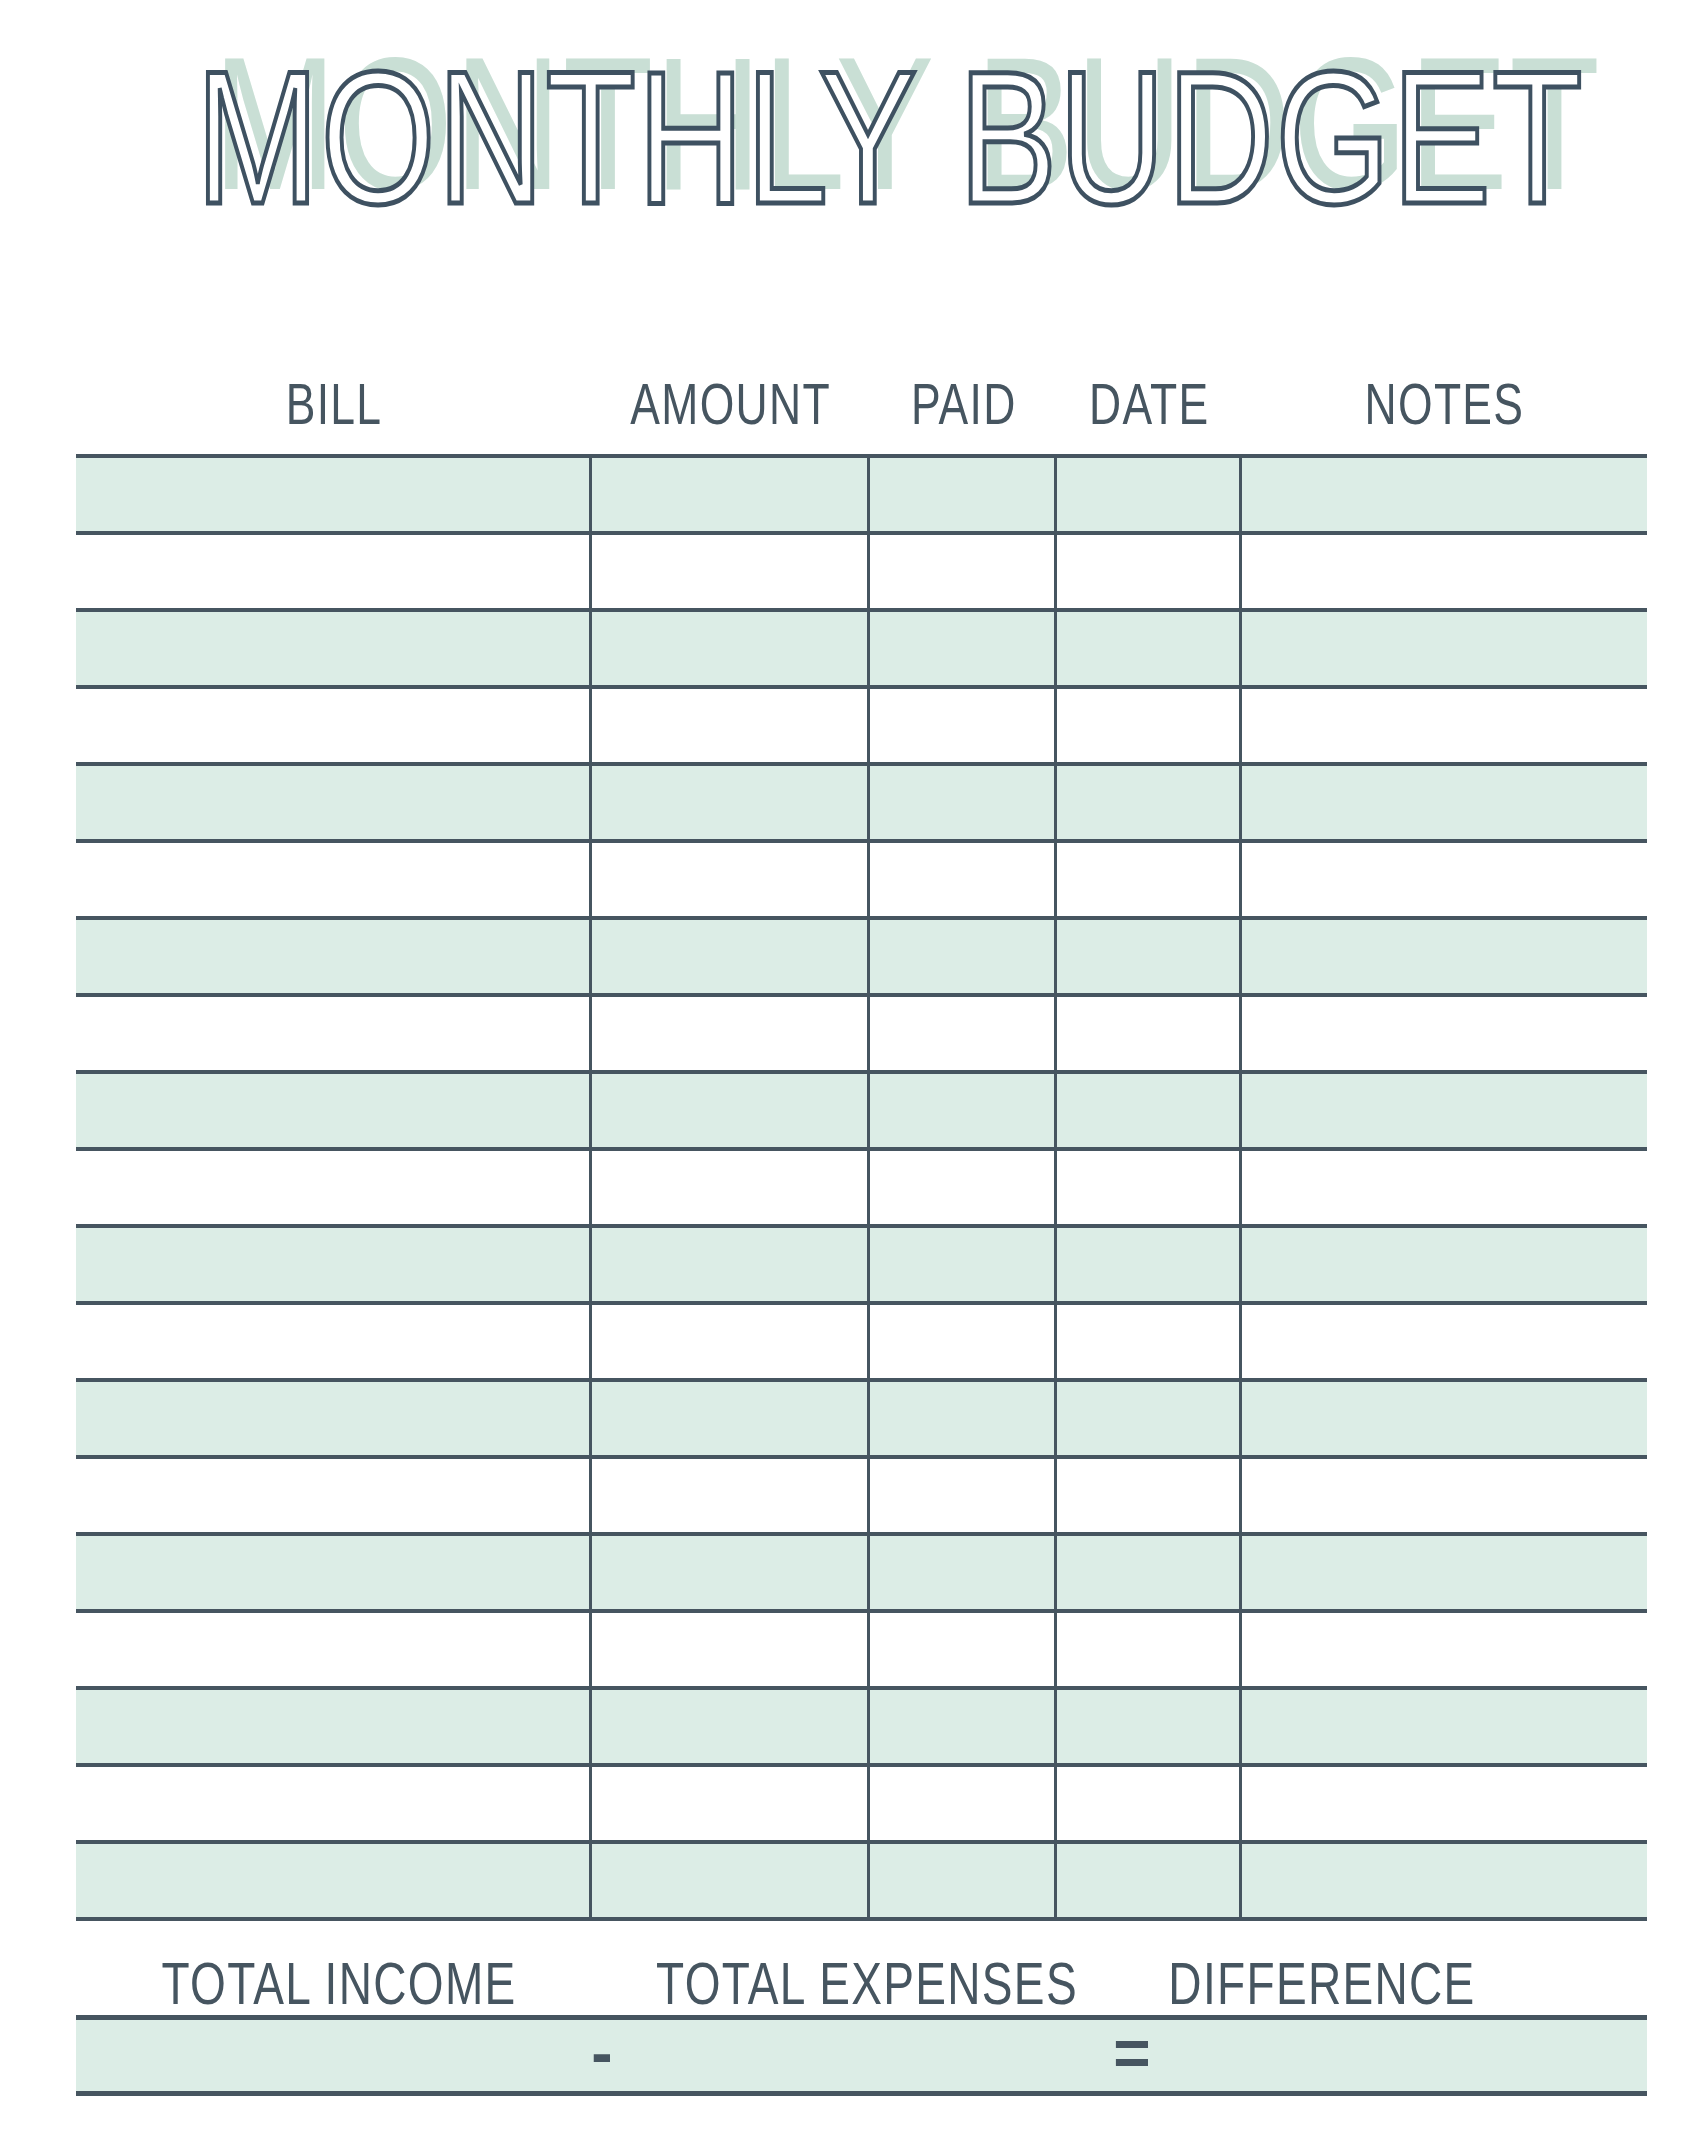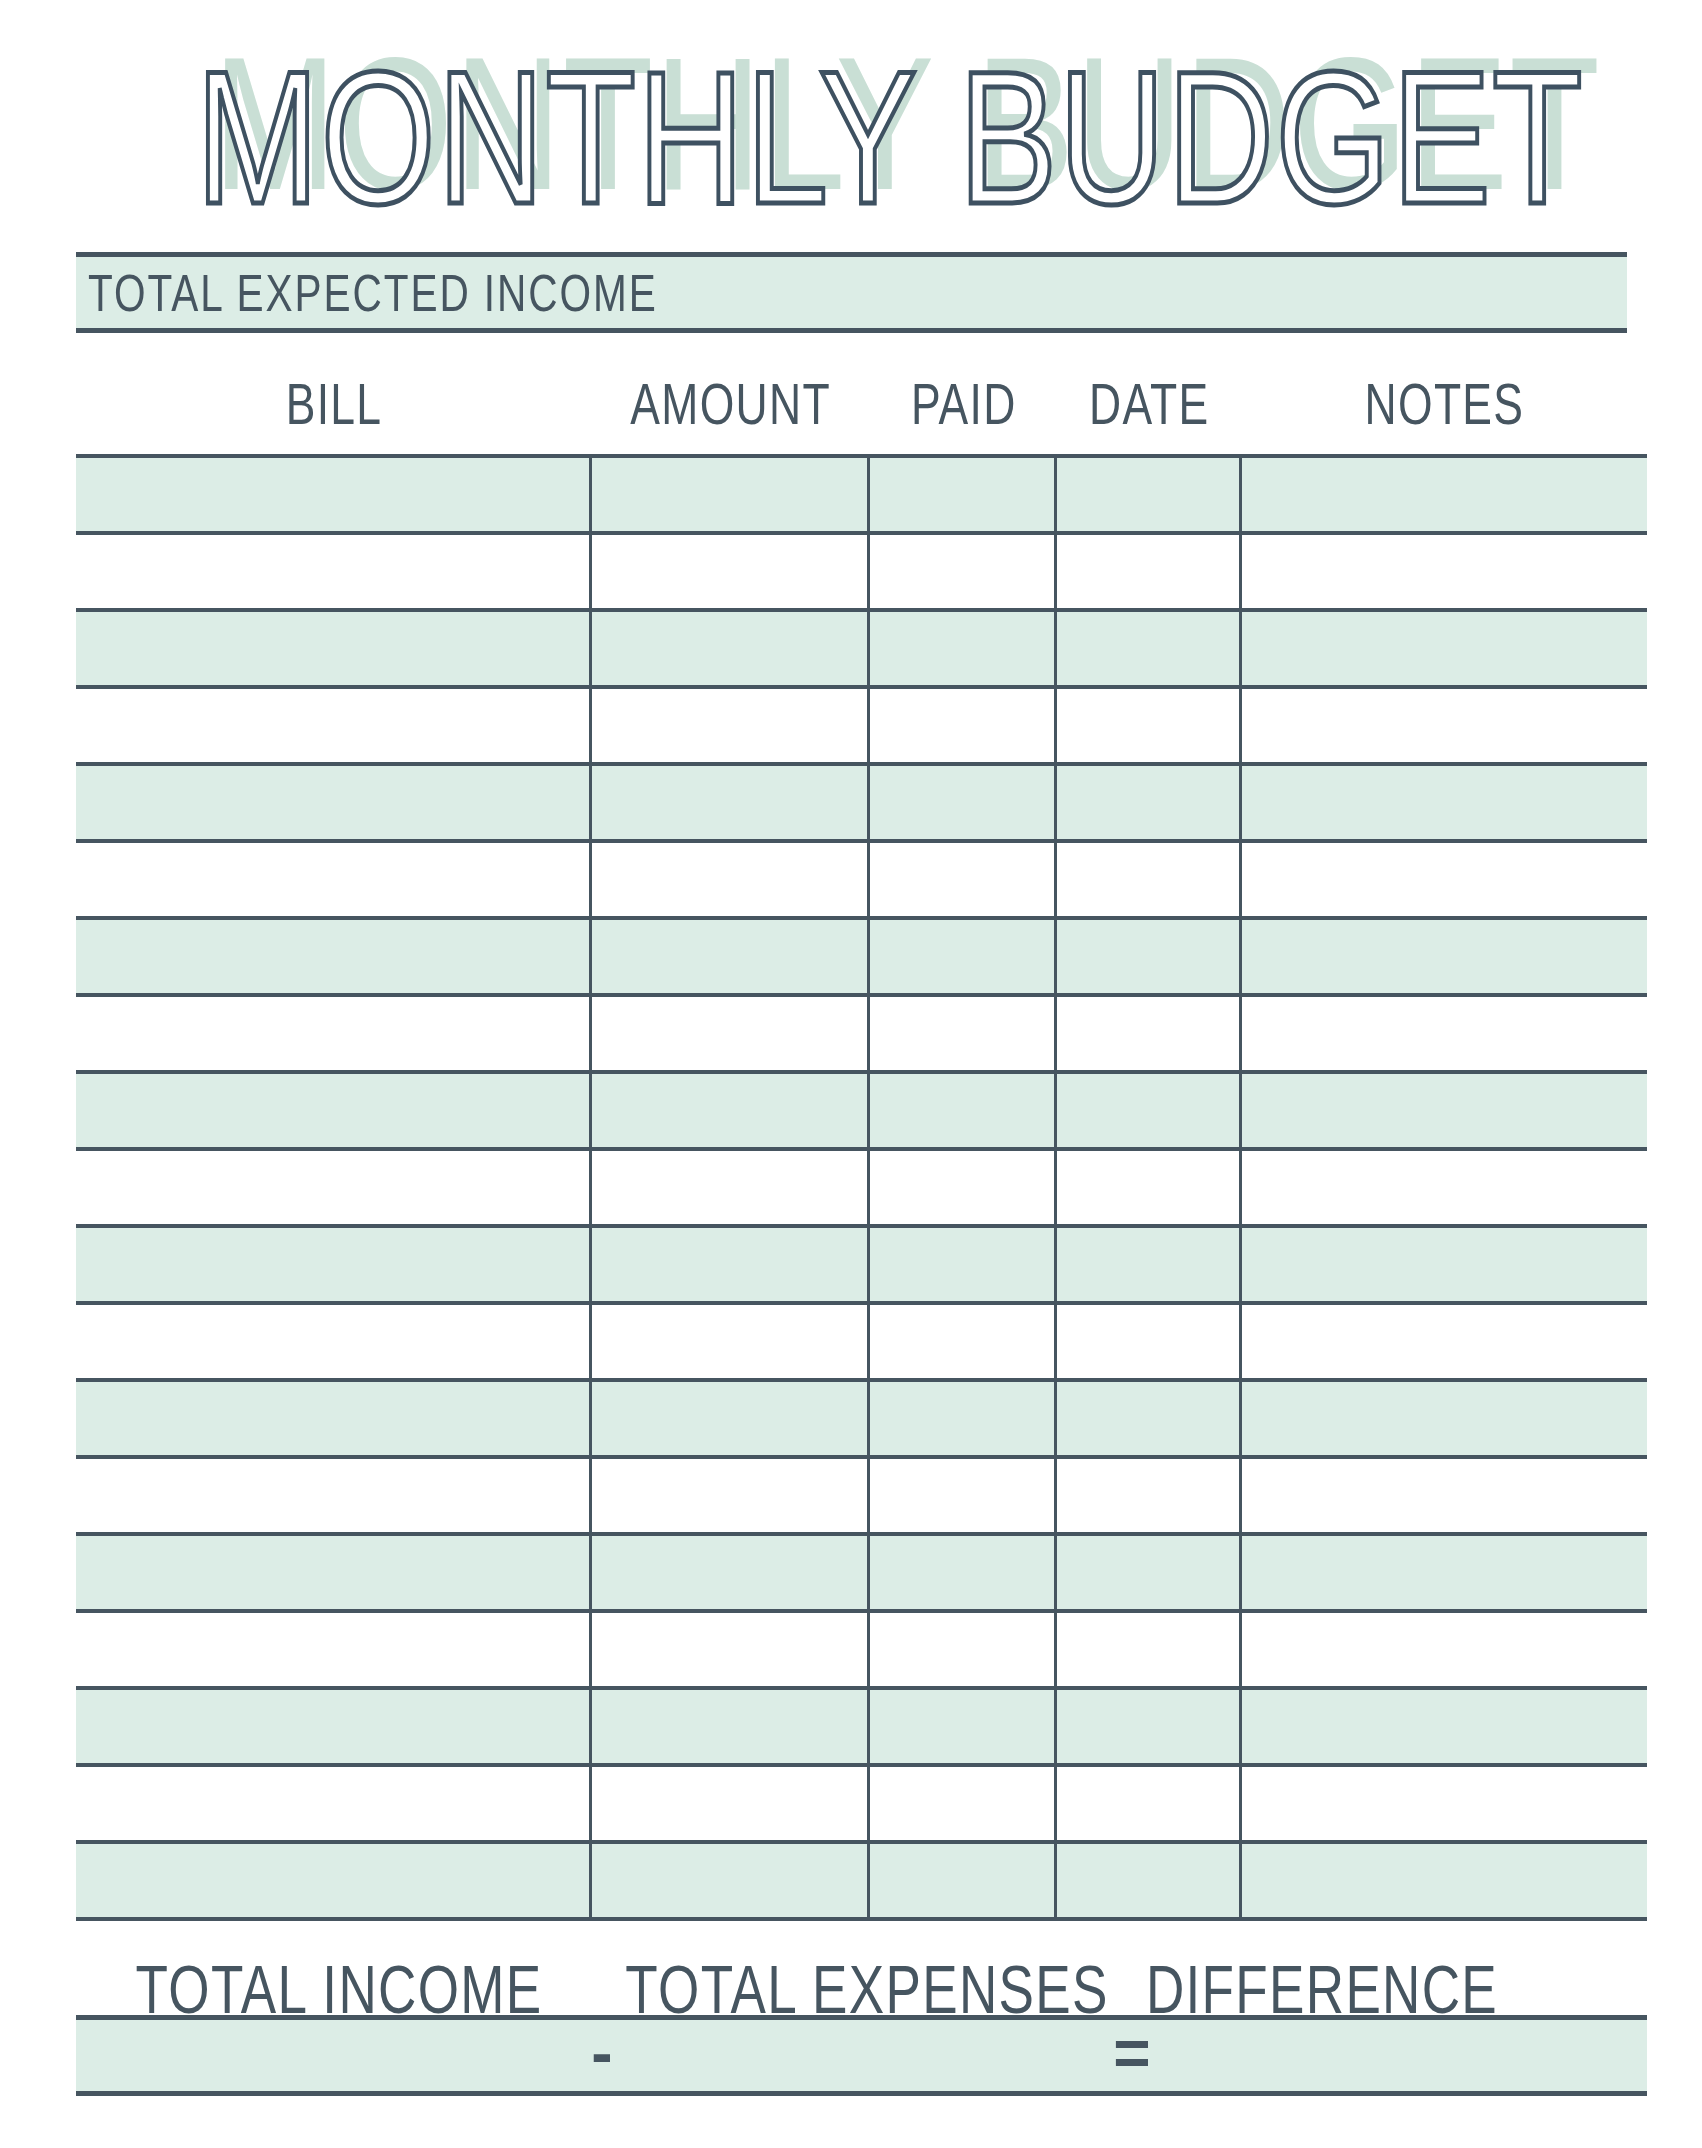--- a/index.html
+++ b/index.html
@@ -104,21 +104,21 @@
   .trow.mint { background: var(--row_tint, #dcede6); }
   .tcell { border-right: 3.4px solid var(--ink, #465560); }
   .tcell:last-child { border-right: none; }
   
   .totals-labels {
     position: absolute;
     top: 1945px;
     left: 76px;
     width: 1571px;
     height: 70px;
-    font-size: 68px;
+    font-size: 59px;
   }
   .pos {
     position: absolute;
     transform: translateX(-50%);
     white-space: nowrap;
   }
   .tl-income   { left: 263px; top: 5px; }
   .tl-expenses { left: 791px; top: 5px; }
   .tl-diff     { left: 1246px; top: 5px; }
   
@@ -148,24 +148,20 @@
 </style>
 </head>
 <body>
 
 <div class="page">
 
   <h1 class="title">
     <span class="squeeze title-text">MONTHLY BUDGET</span>
   </h1>
 
-  <div class="bar income-bar">
-    <span class="squeeze income-label">TOTAL EXPECTED INCOME</span>
-    <span class="income-field"></span>
-  </div>
 
   <div class="thead">
     <div class="hcell">
       <span class="squeeze">BILL</span>
     </div>
     <div class="hcell">
       <span class="squeeze">AMOUNT</span>
     </div>
     <div class="hcell">
       <span class="squeeze">PAID</span>

